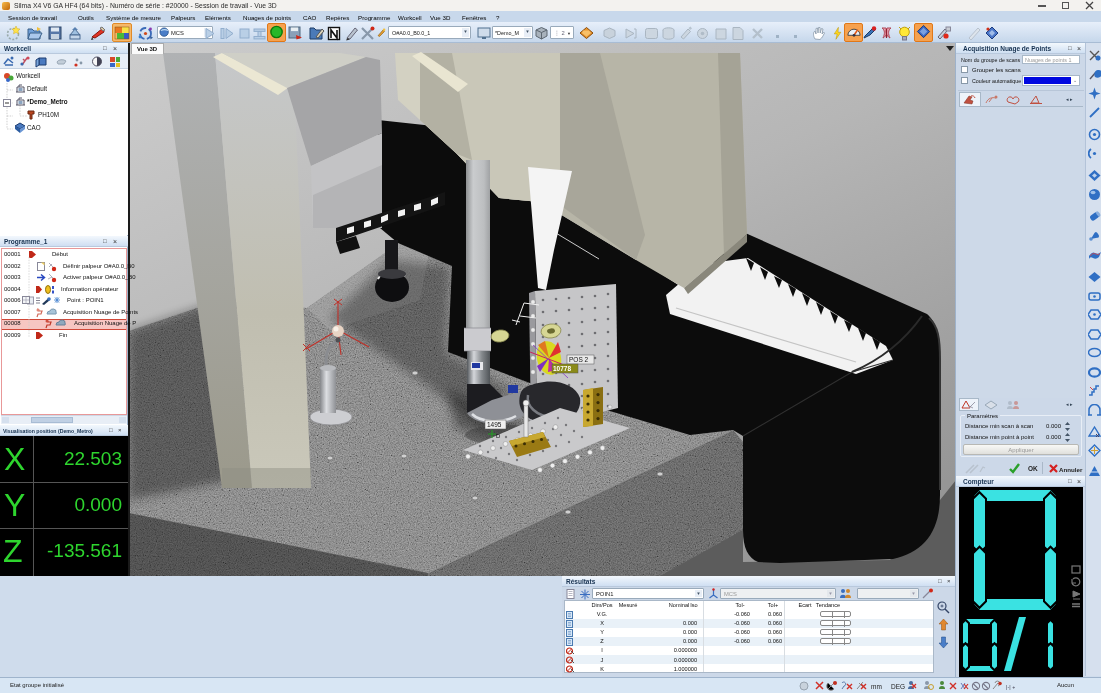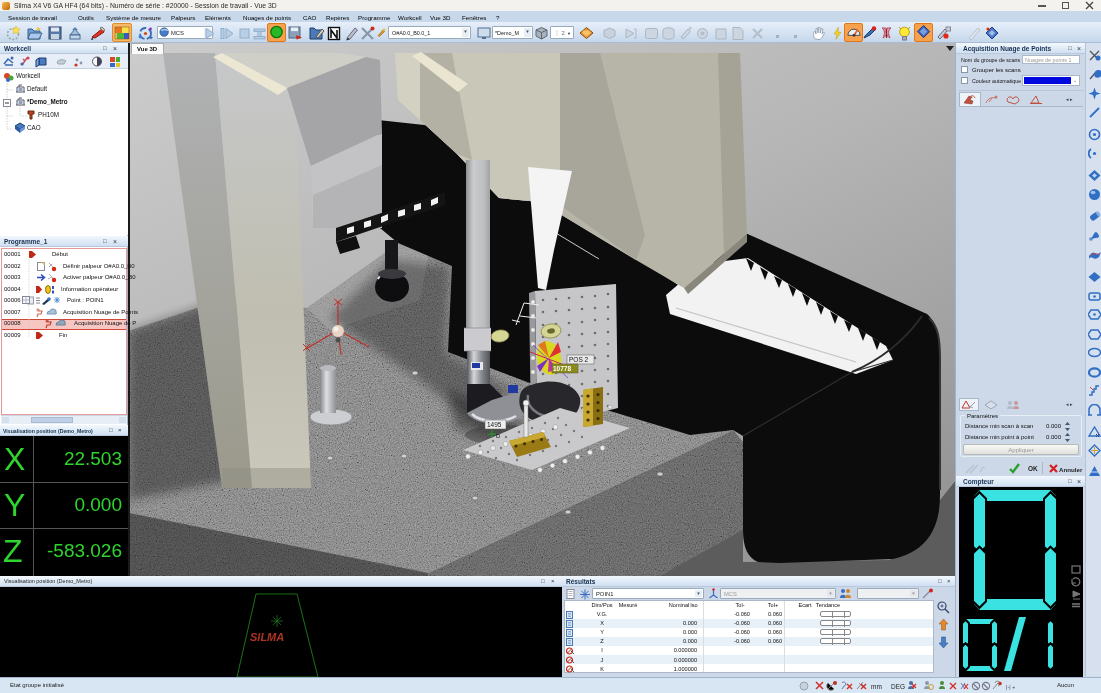--- a/index.html
+++ b/index.html
@@ -693,21 +693,21 @@
  </div>
  <div class="abs" style="left:0;top:11px;width:128px;height:140px;background:#000;color:#2ed52e;">
   <div class="abs" style="left:0;top:46px;width:128px;height:1px;background:#555;"></div>
   <div class="abs" style="left:0;top:92px;width:128px;height:1px;background:#555;"></div>
   <div class="abs" style="left:33px;top:0;width:1px;height:140px;background:#555;"></div>
   <div class="abs" style="left:4px;top:7px;font-size:32px;line-height:32px;">X</div>
   <div class="abs" style="left:4px;top:53px;font-size:32px;line-height:32px;">Y</div>
   <div class="abs" style="left:3px;top:99px;font-size:32px;line-height:32px;">Z</div>
   <div class="abs" style="left:36px;top:13px;width:86px;font-size:19px;line-height:19px;text-align:right;">22.503</div>
   <div class="abs" style="left:36px;top:59px;width:86px;font-size:19px;line-height:19px;text-align:right;">0.000</div>
-  <div class="abs" style="left:36px;top:105px;width:86px;font-size:19px;line-height:19px;text-align:right;">-583.026</div>
+  <div class="abs" style="left:36px;top:105px;width:86px;font-size:19px;line-height:19px;text-align:right;">-135.561</div>
  </div>
 </div>
 <div class="abs" style="left:955px;top:43px;width:130px;height:433px;background:#ccd8e8;border-left:1px solid #9eb2ca;font-size:6px;color:#111;">
  <div class="abs" style="left:0;top:0;width:130px;height:11px;background:linear-gradient(#f3f8fd,#cfdff2);border-bottom:1px solid #b9c9dd;">
   <span class="ptitle abs" style="left:7px;top:2px;">Acquisition Nuage de Points</span>
   <span class="pin abs" style="left:112px;top:2px;font-size:6px;">□</span>
         <span class="pin abs" style="left:121px;top:1.5px;">×</span>
  </div>
  <span class="abs" style="left:5px;top:13.5px;font-size:5.3px;">Nom du groupe de scans</span>
  <div class="abs" style="left:66px;top:11.5px;width:58px;height:9px;background:#fff;border:1px solid #a8b8c8;color:#999;font-size:5.4px;">
@@ -903,32 +903,20 @@
       </svg>
       <svg class="abs" style="left:1.5px;top:401px;" width="13" height="13" viewBox="0 0 13 13">
         <path d="M6.5,1 L12,6.5 L6.5,12 L1,6.5z" fill="none" stroke="#2f6fc4" stroke-width="1.3"></path>
         <path d="M3,6.5 h7 m-3.5,-3.5 v7" stroke="#d0a030" stroke-width="1"></path>
       </svg>
       <svg class="abs" style="left:1.5px;top:421px;" width="13" height="13" viewBox="0 0 13 13">
         <path d="M1,12 L6.5,2 L12,12z" fill="#2f6fc4"></path>
         <path d="M3,8 L10,8" stroke="#fff" stroke-width="0.8"></path>
       </svg>
     </div>
-<div class="abs" style="left:0;top:576px;width:562px;height:101px;background:#000;">
- <div class="abs" style="left:0;top:0;width:562px;height:11px;background:linear-gradient(#f3f8fd,#cfdff2);border-bottom:1px solid #b9c9dd;">
-  <span class="abs" style="left:4px;top:2px;font-size:5.5px;color:#222;white-space:nowrap;">Visualisation position (Demo_Metro)</span>
-  <span class="pin abs" style="left:541px;top:2px;font-size:6px;">□</span>
-        <span class="pin abs" style="left:551px;top:1.5px;font-size:6px;">×</span>
- </div>
- <svg class="abs" style="left:0;top:11px;" width="562" height="90" viewBox="0 0 562 90">
-  <polygon points="256,7 297,7 318,90 237,90" fill="none" stroke="#1f8f1f" stroke-width="0.8"></polygon>
-  <path d="M277,28 L277,40 M271,34 L283,34 M273,30 L281,38 M281,30 L273,38" stroke="#1f7f1f" stroke-width="0.7" fill="none"></path>
-  <text x="250" y="54" font-size="11" font-style="italic" fill="#b03424" font-weight="bold" font-family="Liberation Sans">SILMA</text>
- </svg>
-</div>
 <div class="abs" style="left:562px;top:576px;width:393px;height:101px;background:#ccd8e8;font-size:5.6px;color:#111;">
  <div class="abs" style="left:0;top:0;width:393px;height:11px;background:linear-gradient(#f3f8fd,#cfdff2);border-bottom:1px solid #b9c9dd;">
   <span class="ptitle abs" style="left:4px;top:2px;">Résultats</span>
   <span class="pin abs" style="left:376px;top:2px;font-size:6px;">□</span>
         <span class="pin abs" style="left:385px;top:1.5px;font-size:6px;">×</span>
  </div>
  <svg class="abs" style="left:4px;top:13px;" width="10" height="10" viewBox="0 0 10 10">
         <rect x="1" y="0.5" width="7" height="9" fill="#fff" stroke="#889"></rect>
         <path d="M2.5,2.5 h4 m-4,2 h4 m-4,2 h4" stroke="#99a" stroke-width="0.7"></path>
       </svg>

